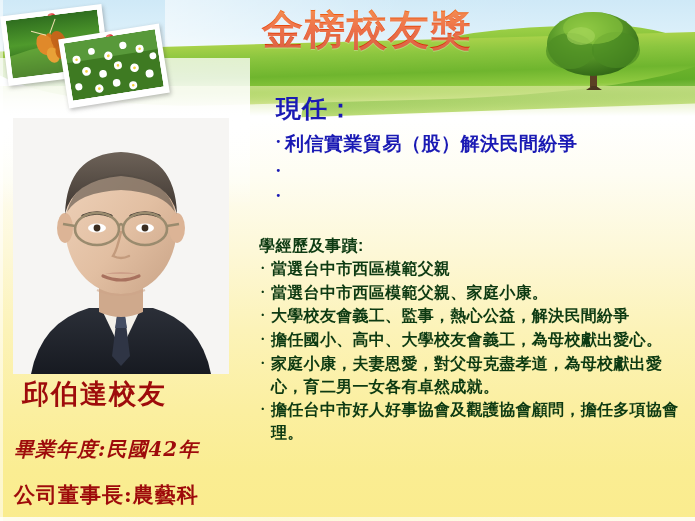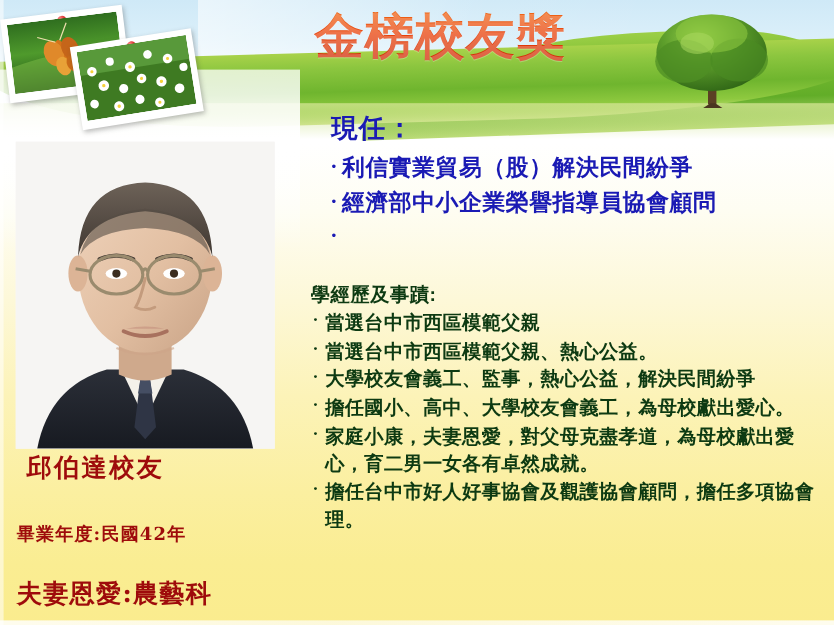--- a/index.html
+++ b/index.html
@@ -119,29 +119,29 @@
   #portrait-frame svg{ display:block; }
 
   
   .left-caption{
     position:absolute;
     font-family:"DejaVu Serif","Liberation Serif",serif;
     color:#9e0b0b;
     font-weight:700;
     white-space:nowrap;
   }
-  #alum-name{ left:22px; top:376px; font-size:21px; letter-spacing:2px; }
-  #grad-year{ left:14px; top:436px; font-size:15px; letter-spacing:1px; }
+  #alum-name{ left:22px; top:376px; font-size:27px; letter-spacing:2px; }
+  #grad-year{ left:14px; top:436px; font-size:20px; letter-spacing:1px;font-style:italic; }
   #grad-major{ left:14px; top:481px; font-size:21px; letter-spacing:1px; }
 
   
   #current-block{ position:absolute; left:262px; top:92px; width:425px; }
   #current-heading{
     font-family:"DejaVu Serif","Liberation Serif",serif;
-    font-size:22px; font-weight:700; color:#1a1ab4;
+    font-size:25px; font-weight:700; color:#1a1ab4;
     margin:0 0 4px 14px; letter-spacing:1px;
   }
   .cur-item{
     display:flex; align-items:flex-start;
     font-family:"DejaVu Serif","Liberation Serif",serif;
     font-size:19px; font-weight:700; color:#1a1ab4;
     line-height:1.52; letter-spacing:.5px;
     margin-left:10px;
   }
   .cur-item .bullet{
@@ -320,48 +320,47 @@
 
       <path d="M90 158 Q108 166 126 158" stroke="#a8715e" stroke-width="3.2" fill="none" stroke-linecap="round"></path>
       <path d="M92 156 Q108 152 124 156" fill="#c08877" opacity=".5"></path>
 
       <path d="M84 172 Q108 182 132 172" stroke="#cda588" stroke-width="2" fill="none" opacity=".6"></path>
     </svg>
   </div>
 
   <div class="left-caption" id="alum-name">邱伯達校友</div>
   <div class="left-caption" id="grad-year">畢業年度:民國42年</div>
-  <div class="left-caption" id="grad-major">夫妻恩愛:農藝科</div>
+  <div class="left-caption" id="grad-major">公司董事長:農藝科</div>
 
   <div id="current-block">
     <div id="current-heading">現任：</div>
 
     <div class="cur-item">
       <span class="bullet">·</span>
       <span>利信實業貿易（股）解決民間紛爭</span>
     </div>
     <div class="cur-item">
       <span class="bullet">·</span>
-      <span>經濟部中小企業榮譽指導員協會顧問</span>
     </div>
     <div class="cur-item">
       <span class="bullet">·</span>
     </div>
   </div>
 
   <div id="deeds-block">
     <div id="deeds-heading">學經歷及事蹟:</div>
 
     <div class="deed-item">
       <span class="bullet">·</span>
       <span class="dtext">當選台中市西區模範父親</span>
     </div>
     <div class="deed-item">
       <span class="bullet">·</span>
-      <span class="dtext">當選台中市西區模範父親、熱心公益。</span>
+      <span class="dtext">當選台中市西區模範父親、家庭小康。</span>
     </div>
     <div class="deed-item">
       <span class="bullet">·</span>
       <span class="dtext">大學校友會義工、監事，熱心公益，解決民間紛爭</span>
     </div>
     <div class="deed-item">
       <span class="bullet">·</span>
       <span class="dtext">擔任國小、高中、大學校友會義工，為母校獻出愛心。</span>
     </div>
     <div class="deed-item">

